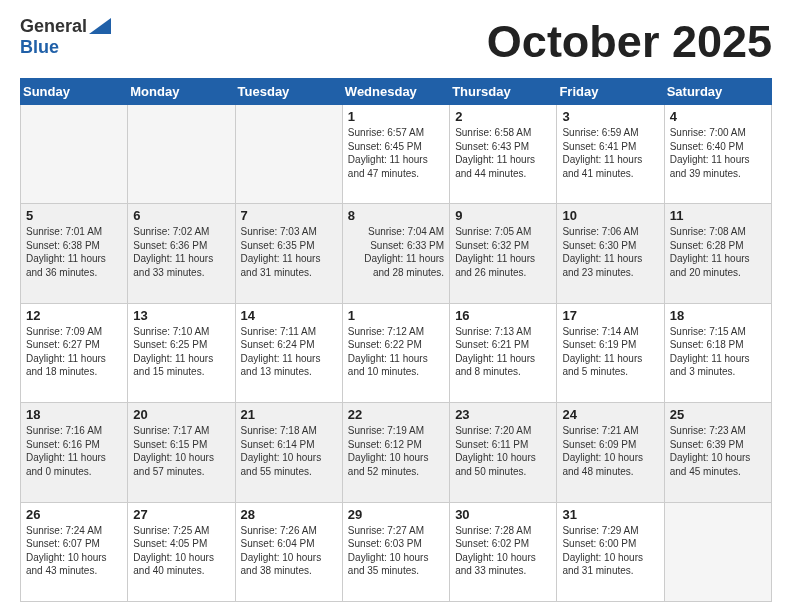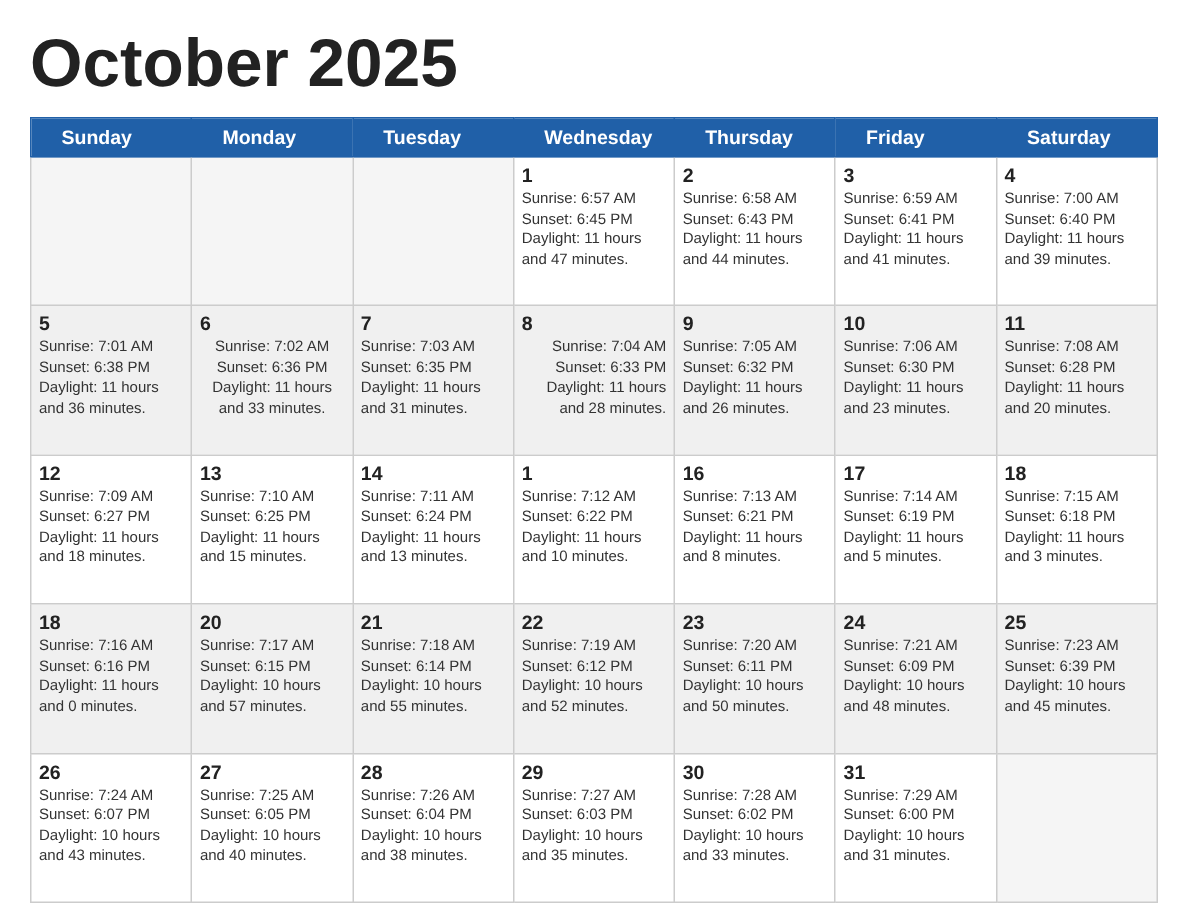--- a/index.html
+++ b/index.html
@@ -48,21 +48,21 @@
       flex: 1;
       border: 1px solid #ccc;
       border-collapse: collapse;
       width: 100%;
       table-layout: fixed;
     }
     .calendar th {
       background-color: #2060a8;
       color: #fff;
       text-align: left;
-      padding: 5px 20px;
+      padding: 5px 2px;
       font-size: 13px;
       border: 1px solid #2060a8;
     }
     .calendar td {
       border: 1px solid #ccc;
       vertical-align: top;
       padding: 4px 5px;
       font-size: 10.5px;
       color: #333;
       background: #fff;
@@ -84,20 +84,31 @@
     }
     .row-shaded td {
       background: #f0f0f0;
     }
   </style>
 </head>
 <body>
 
 <div class="page">
   <div class="header">
+    <div class="logo">
+      <div class="logo-row">
+        <span style="font-size:18px;font-weight:bold;color:#333;">General</span>
+        <svg width="22" height="16" viewBox="0 0 22 16" style="margin-left:2px;margin-top:-2px;">
+          <polygon points="0,16 22,0 22,16" fill="#2060a8"></polygon>
+        </svg>
+      </div>
+      <div>
+        <span style="font-size:18px;font-weight:bold;color:#2060a8;">Blue</span>
+      </div>
+    </div>
     <div class="title-block">
       <div class="month-title">October 2025</div>
     </div>
   </div>
 
   <table class="calendar">
     <thead>
       <tr>
         <th>Sunday</th>
         <th>Monday</th>
@@ -145,21 +156,21 @@
         <tr class="row-shaded">
           <td>
             <div class="day-number">5</div>
             <div class="day-info" style="white-space: pre-line;">Sunrise: 7:01 AM
 Sunset: 6:38 PM
 Daylight: 11 hours
 and 36 minutes.</div>
           </td>
           <td>
             <div class="day-number">6</div>
-            <div class="day-info" style="white-space: pre-line; text-align: center;">Sunrise: 7:02 AM
+            <div class="day-info" style="white-space: pre-line;">Sunrise: 7:02 AM
 Sunset: 6:36 PM
 Daylight: 11 hours
 and 33 minutes.</div>
           </td>
           <td>
             <div class="day-number">7</div>
             <div class="day-info" style="white-space: pre-line;">Sunrise: 7:03 AM
 Sunset: 6:35 PM
 Daylight: 11 hours
 and 31 minutes.</div>
@@ -299,21 +310,21 @@
           <td>
             <div class="day-number">26</div>
             <div class="day-info" style="white-space: pre-line;">Sunrise: 7:24 AM
 Sunset: 6:07 PM
 Daylight: 10 hours
 and 43 minutes.</div>
           </td>
           <td>
             <div class="day-number">27</div>
             <div class="day-info" style="white-space: pre-line;">Sunrise: 7:25 AM
-Sunset: 6:05 PM
+Sunset: 4:05 PM
 Daylight: 10 hours
 and 40 minutes.</div>
           </td>
           <td>
             <div class="day-number">28</div>
             <div class="day-info" style="white-space: pre-line;">Sunrise: 7:26 AM
 Sunset: 6:04 PM
 Daylight: 10 hours
 and 38 minutes.</div>
           </td>

